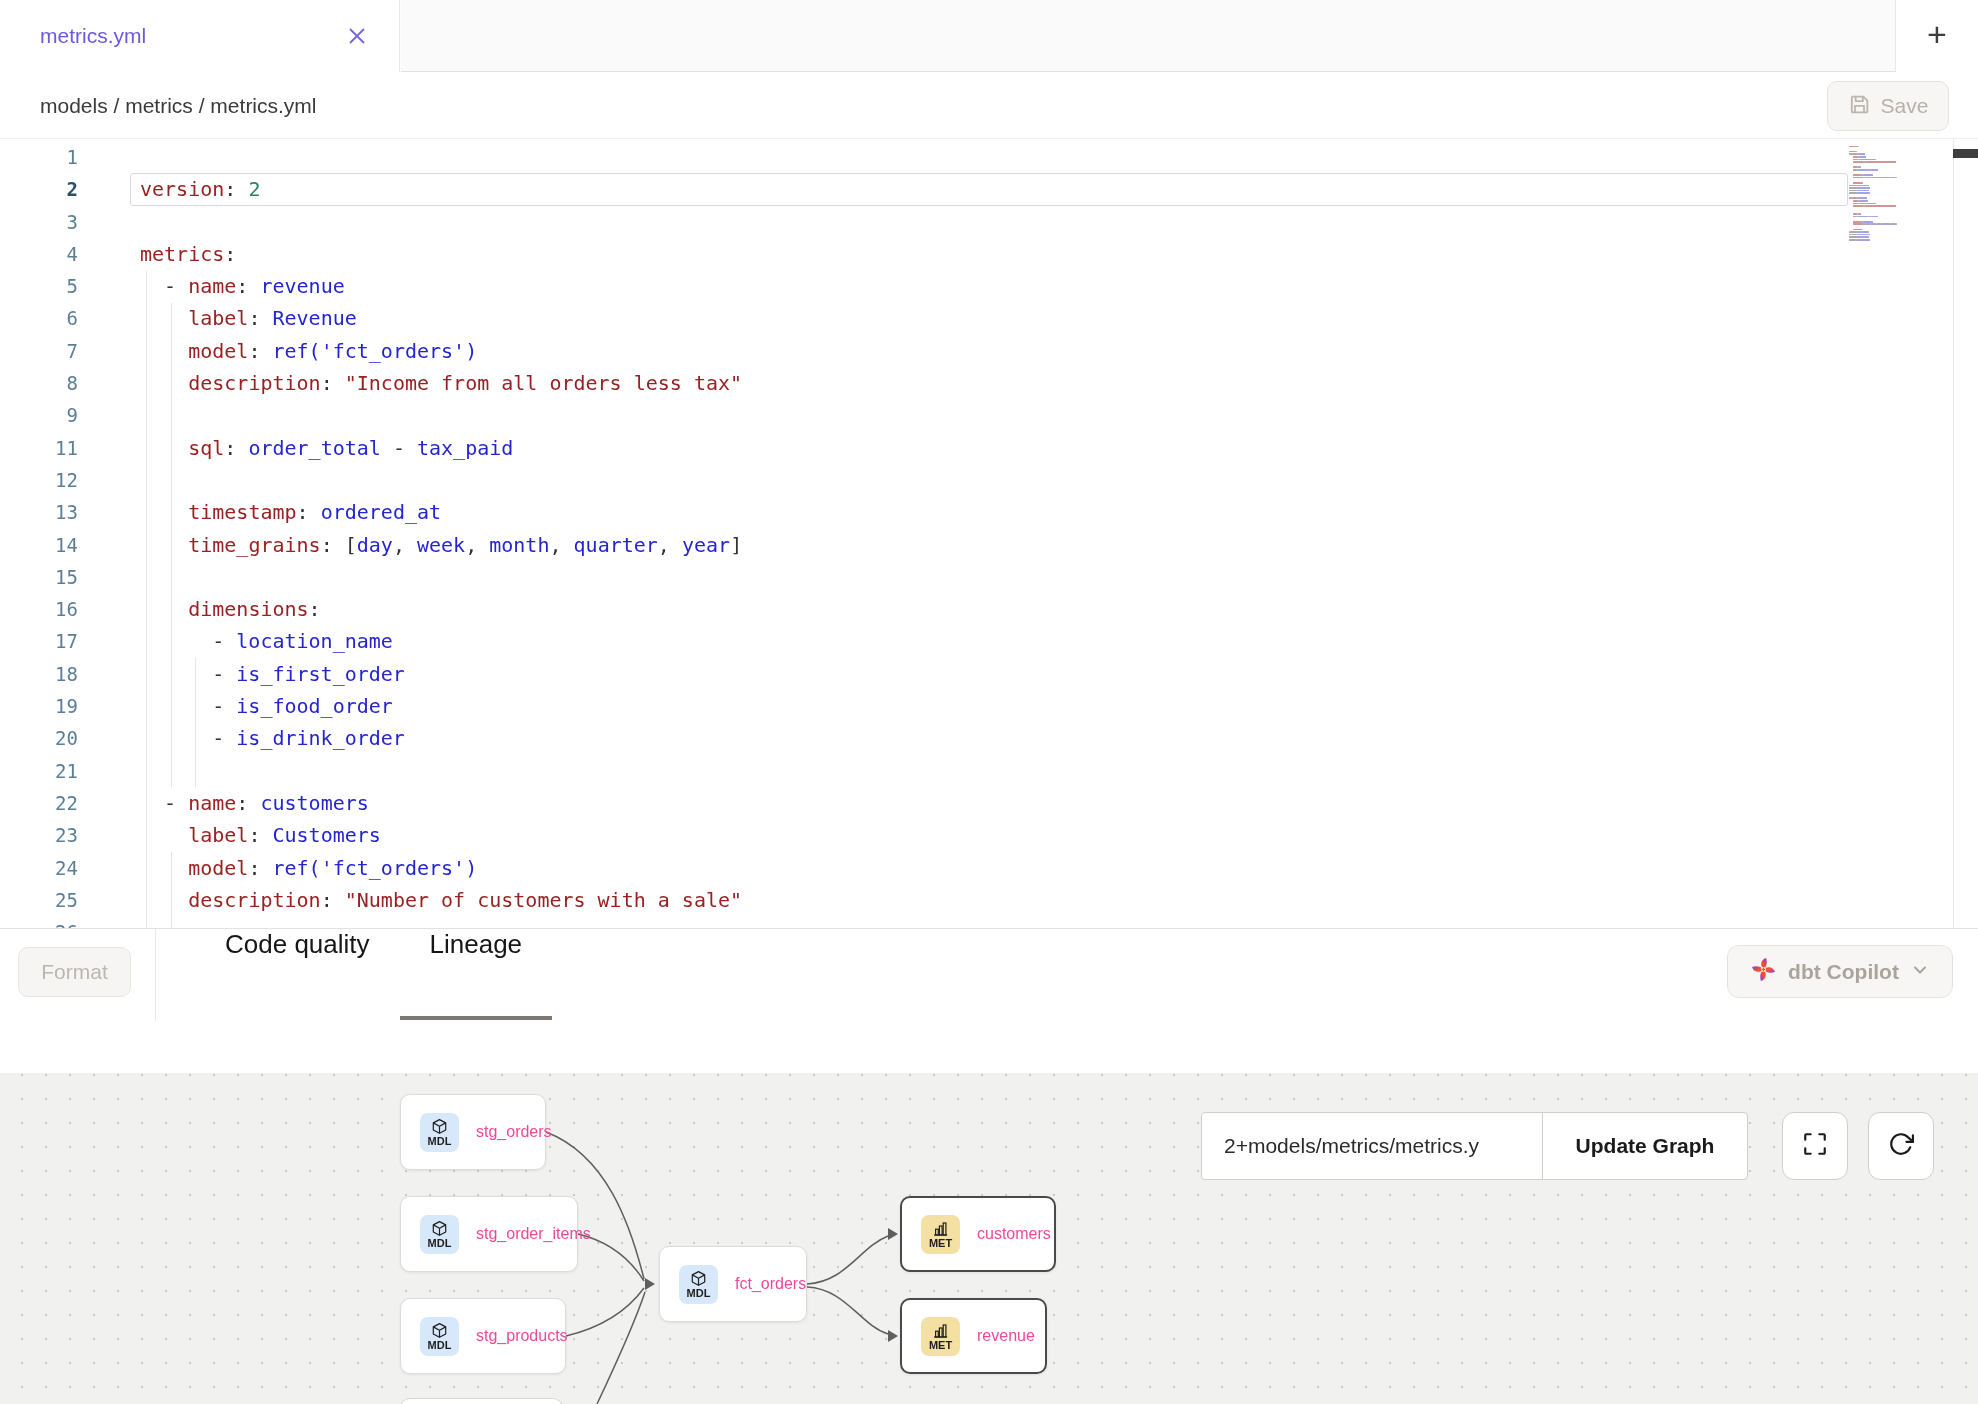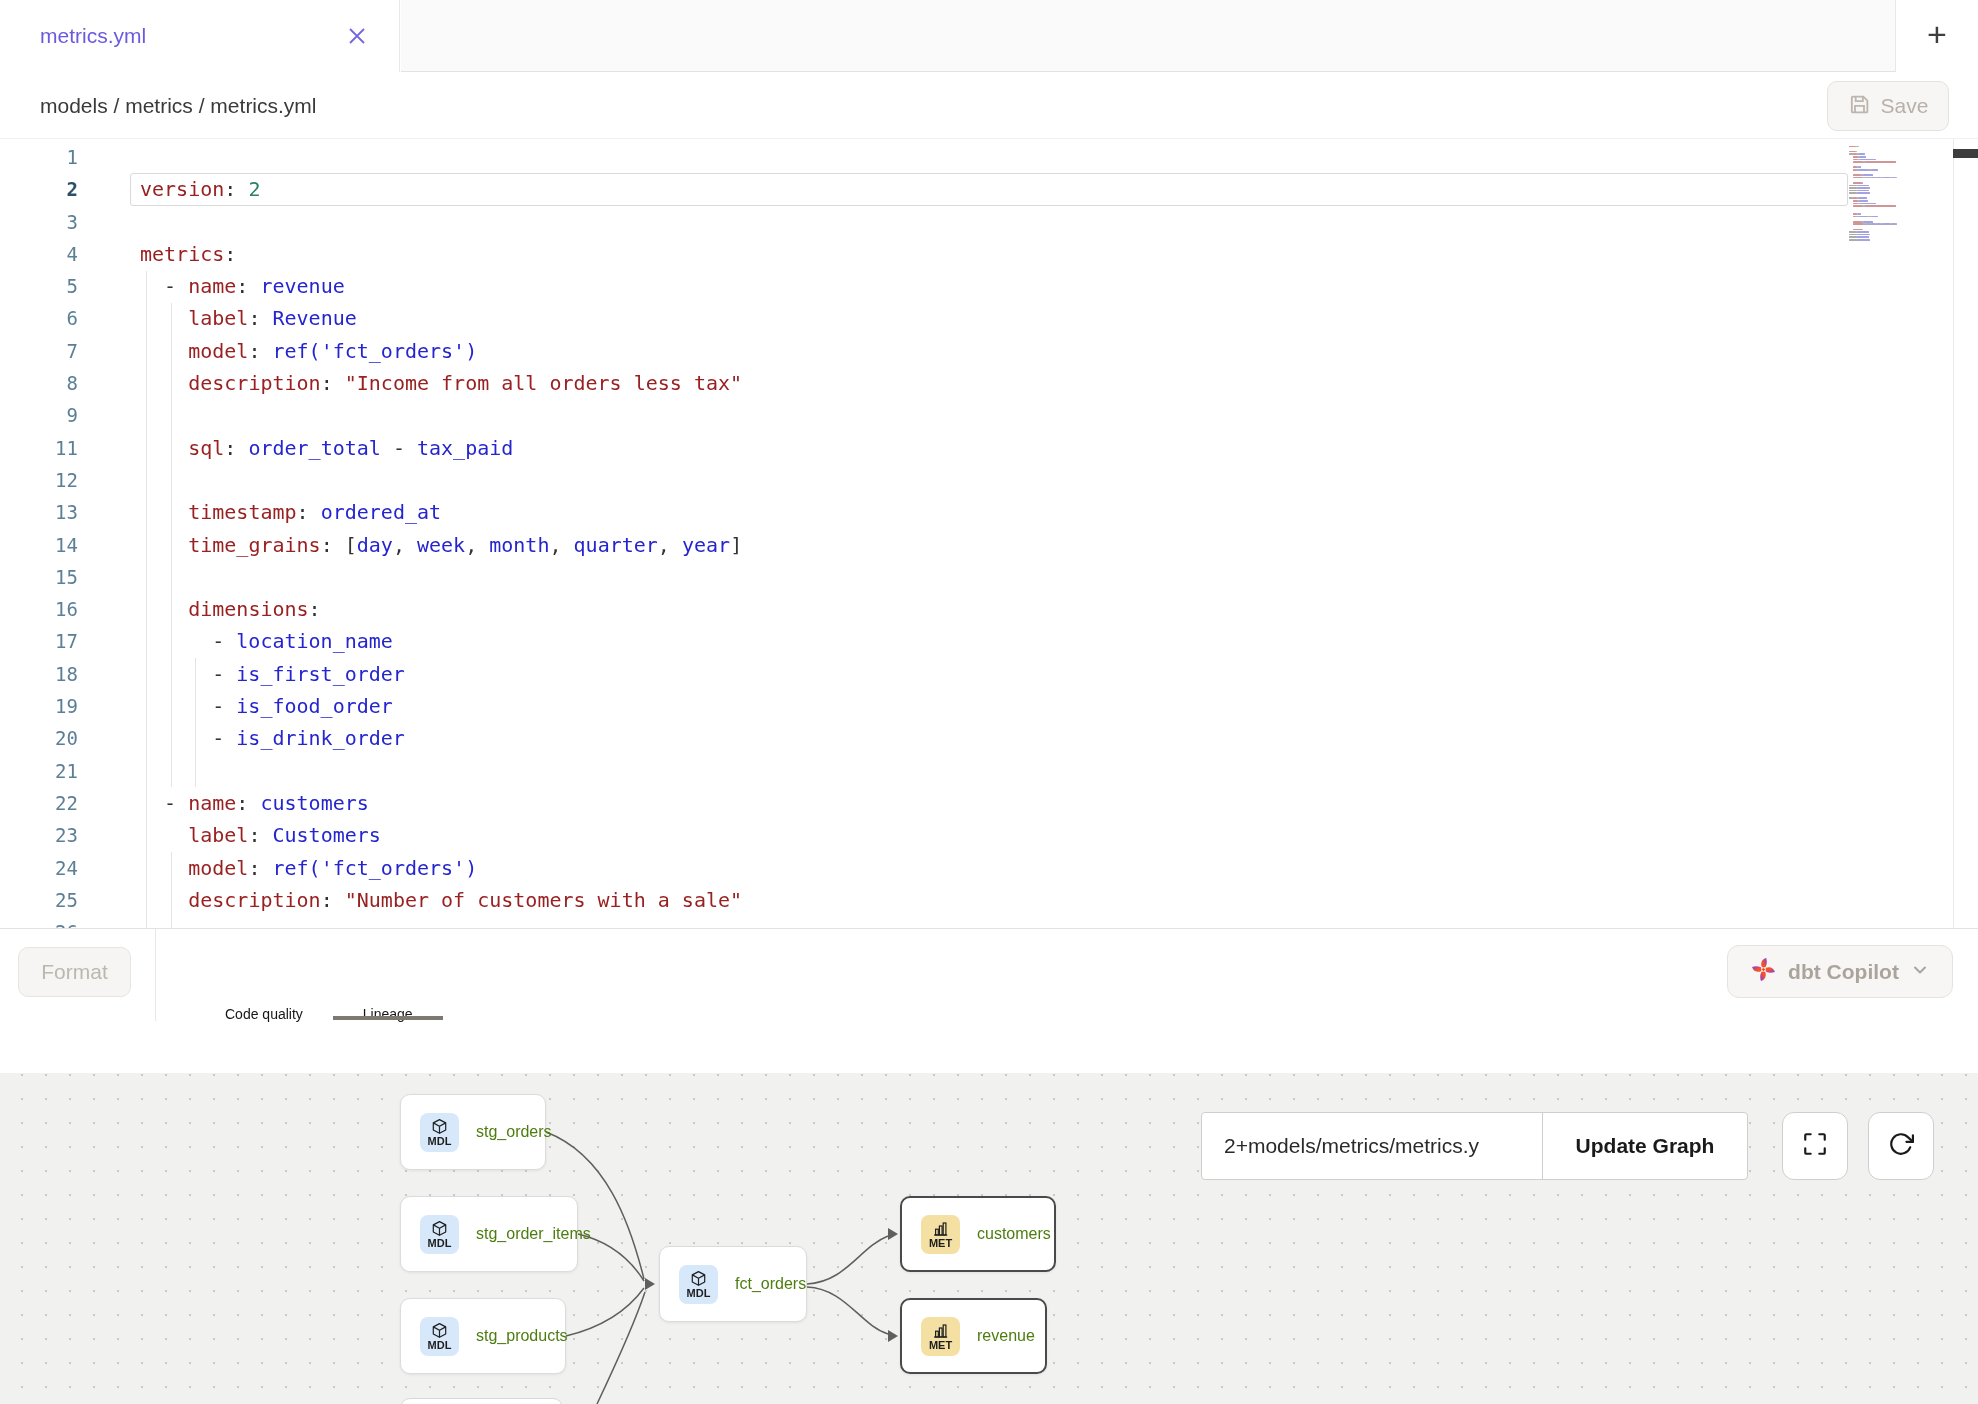--- a/index.html
+++ b/index.html
@@ -60,22 +60,22 @@
   .scroll-ind { position:absolute; right:0px; top:10px; width:25px; height:9px; background:#3D3D3D; }
 
   
   .toolbar { position:absolute; left:0; top:928px; width:1978px; height:93px; background:#fff;
              border-top:1px solid #E2E2E2; }
   .format-btn { position:absolute; left:18px; top:18px; width:113px; height:50px; background:#F6F5F3;
                 border:1px solid #E7E5E1; border-radius:10px; display:flex; align-items:center;
                 justify-content:center; font-size:21px; color:#BCB7B0; }
   .tb-divider { position:absolute; left:155px; top:0; bottom:0; width:1px; background:#E7E7E7; }
   .tb-tabs { position:absolute; left:195px; top:0; height:93px; display:flex; }
-  .tb-tab { position:relative; height:93px; display:flex; align-items:flex-end; padding:0 30px;
-            font-size:14px; color:#161616; cursor:pointer; }
+  .tb-tab { position:relative; height:93px; display:flex; align-items:flex-start; padding:0 30px;
+            font-size:26px; color:#161616; cursor:pointer; }
   .tb-tab.active::after { content:""; position:absolute; left:0; right:0; bottom:2px; height:4px;
             background:#7D7871; }
   .copilot-btn { position:absolute; right:25px; top:16px; width:226px; height:53px; background:#F7F6F4;
                  border:1px solid #E5E3DF; border-radius:12px; display:flex; align-items:center;
                  justify-content:center; gap:11px; }
   .copilot-btn .cp-label { font-size:21px; font-weight:600; color:#ABA49C; }
 
   
   .canvas { position:absolute; left:0; top:1073px; width:1978px; height:331px;
             background-color:var(--canvas-bg);
@@ -85,21 +85,21 @@
   .node { position:absolute; height:76px; background:#fff; border:1px solid #DCDCDC; border-radius:10px;
           box-shadow:0 1px 3px rgba(0,0,0,.07); display:flex; align-items:center; padding-left:19px;
           gap:17px; cursor:pointer; }
   .node.met { border:2px solid #4A4A4A; }
   .node .badge { width:39px; height:39px; border-radius:8px; display:flex; flex-direction:column;
                  align-items:center; justify-content:center; flex:0 0 39px; }
   .node.mdl .badge { background:var(--badge-mdl-bg); }
   .node.met .badge { background:var(--badge-met-bg); }
   .badge .btype { font-family:Liberation Sans, sans-serif; font-size:11px; font-weight:600;
                   color:#1E1E1E; line-height:1; margin-top:1px; }
-  .node .nlabel { font-size:16px; color:#4d7c0f; white-space:nowrap; }
+  .node .nlabel { font-size:16px; color:#ec4899; white-space:nowrap; }
   .node-partial { position:absolute; left:400px; top:325px; width:163px; height:40px; background:#fff;
                   border:1px solid #D8D8D8; border-radius:10px; }
 
   .graph-controls { position:absolute; left:1201px; top:39px; width:547px; height:68px; background:#fff;
                     border:1px solid #CFCFCF; border-radius:4px; display:flex; overflow:hidden; }
   .sel-text { flex:1; display:flex; align-items:center; padding-left:22px; font-size:21px; color:#2A2A2A;
               white-space:nowrap; overflow:hidden; }
   .update-btn { width:205px; border-left:1px solid #CFCFCF; display:flex; align-items:center;
                 justify-content:center; font-size:21px; font-weight:600; color:#1A1A1A; cursor:pointer; }
   .sq-btn { position:absolute; top:39px; width:66px; height:68px; background:#fff; border:1px solid #CFCFCF;

